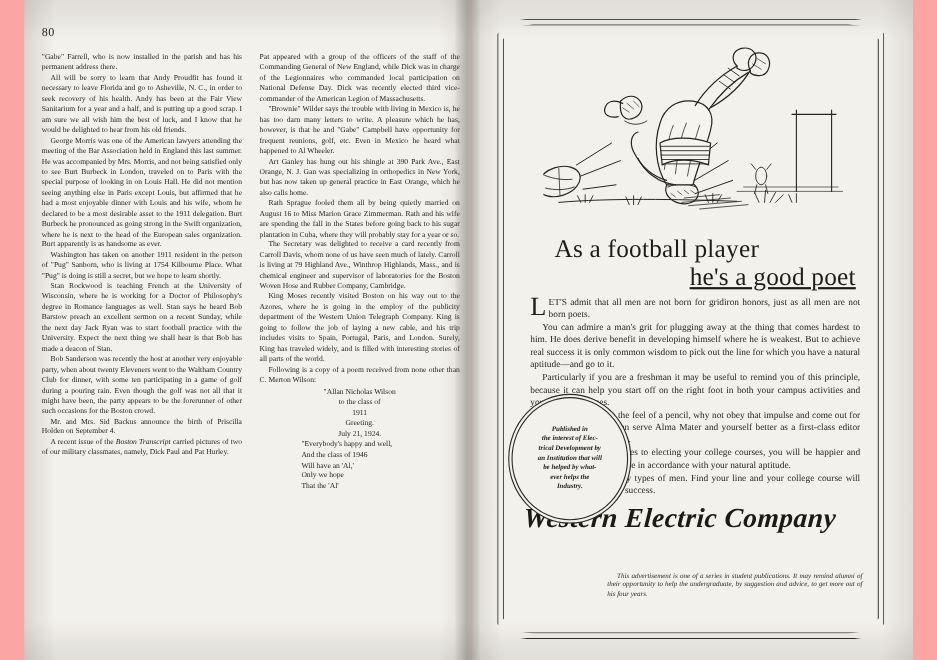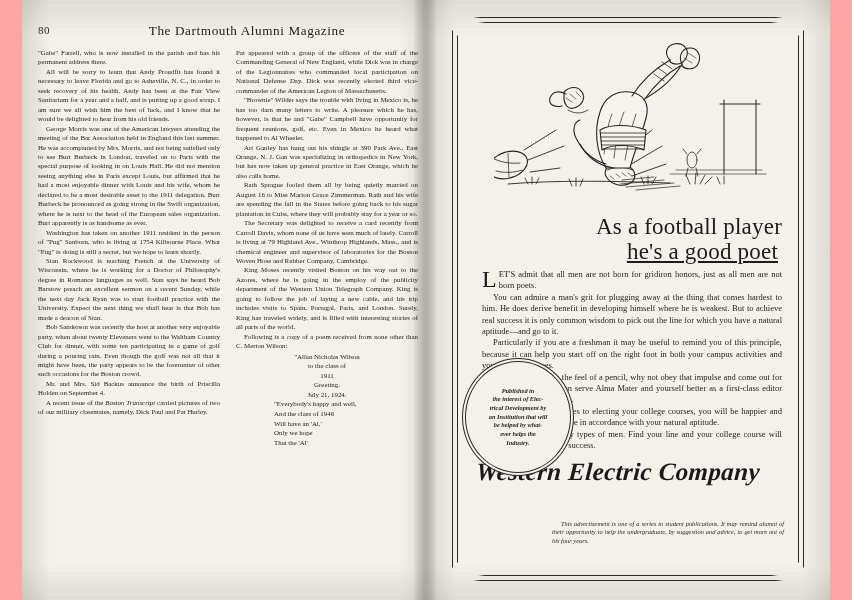--- a/index.html
+++ b/index.html
@@ -161,21 +161,21 @@
 
   .ad-head {
     position: absolute;
     left: 8px; top: 186px;
     width: 300px;
     font-size: 23px;
     line-height: 25px;
     color: #1e1c18;
     letter-spacing: .2px;
   }
-  .ad-head .l1 { display: block; text-align: right;  padding-left: 22px; }
+  .ad-head .l1 { display: block; text-align: left;  padding-left: 22px; }
   .ad-head .l2 { display: block; text-align: right; padding-right: 4px; text-decoration: underline; }
 
   .ad-copy {
     position: absolute;
     left: 8px; top: 241px;
     width: 300px;
     font-size: 8.5px;
     line-height: 11.4px;
     color: #26241f;
     text-align: justify;
@@ -258,21 +258,20 @@
 <div class="page">
 
   <div class="sheet sheet-left"></div>
   <div class="sheet sheet-right"></div>
   <div class="gutter"></div>
 
   <div class="left-page">
 
     <div class="folio-row">
       <div class="folio-num">80</div>
-      <div class="running-head">The Dartmouth Alumni Magazine</div>
     </div>
 
     <div class="cols">
 
       <div class="col">
         <p class="noindent">"Gabe" Farrell, who is now installed in the parish and has his permanent address there.</p>
         <p>All will be sorry to learn that Andy Proudfit has found it necessary to leave Florida and go to Asheville, N. C., in order to seek recovery of his health. Andy has been at the Fair View Sanitarium for a year and a half, and is putting up a good scrap. I am sure we all wish him the best of luck, and I know that he would be delighted to hear from his old friends.</p>
         <p>George Morris was one of the American lawyers attending the meeting of the Bar Association held in England this last summer. He was accompanied by Mrs. Morris, and not being satisfied only to see Burt Burbeck in London, traveled on to Paris with the special purpose of looking in on Louis Hall. He did not mention seeing anything else in Paris except Louis, but affirmed that he had a most enjoyable dinner with Louis and his wife, whom he declared to be a most desirable asset to the 1911 delegation. Burt Burbeck he pronounced as going strong in the Swift organization, where he is next to the head of the European sales organization. Burt apparently is as handsome as ever.</p>
         <p>Washington has taken on another 1911 resident in the person of "Pug" Sanborn, who is living at 1754 Kilbourne Place. What "Pug" is doing is still a secret, but we hope to learn shortly.</p>
         <p>Stan Rockwood is teaching French at the University of Wisconsin, where he is working for a Doctor of Philosophy's degree in Romance languages as well. Stan says he heard Bob Barstow preach an excellent sermon on a recent Sunday, while the next day Jack Ryan was to start football practice with the University. Expect the next thing we shall hear is that Bob has made a deacon of Stan.</p>

